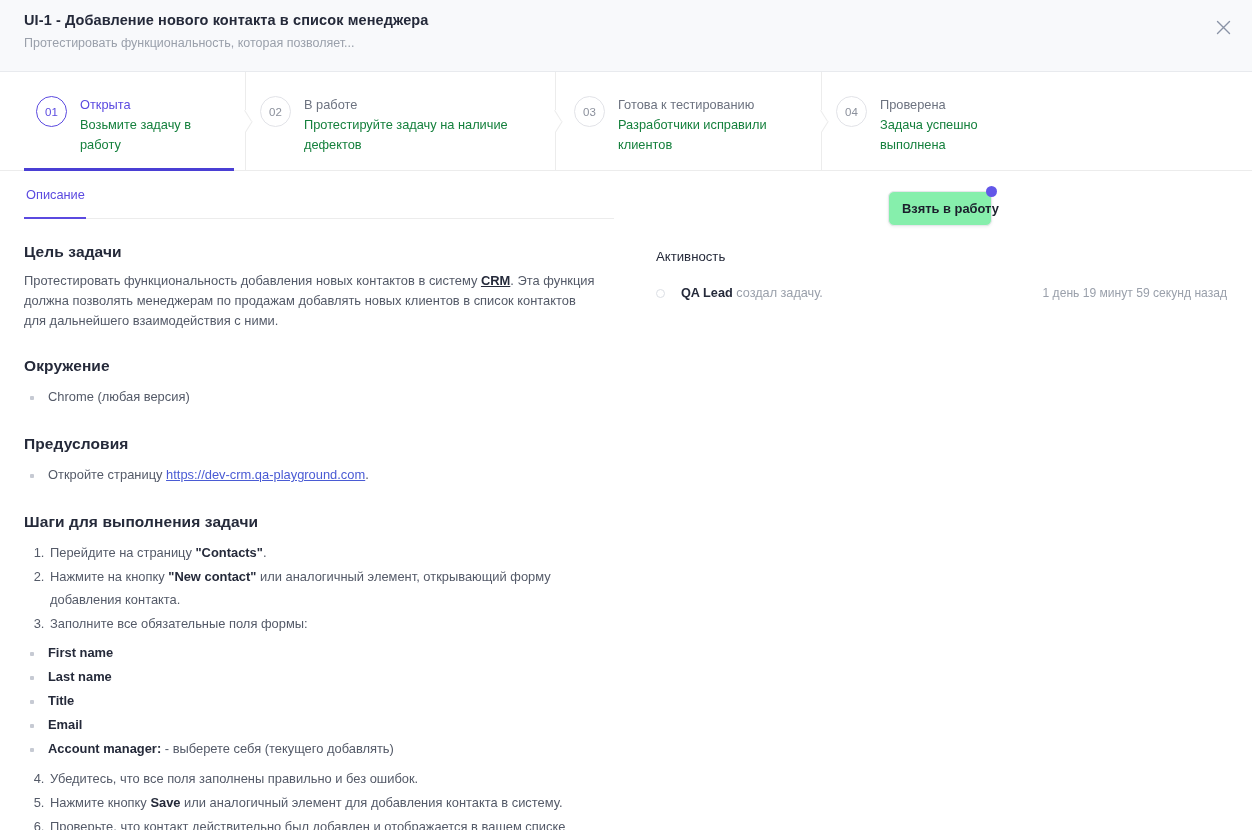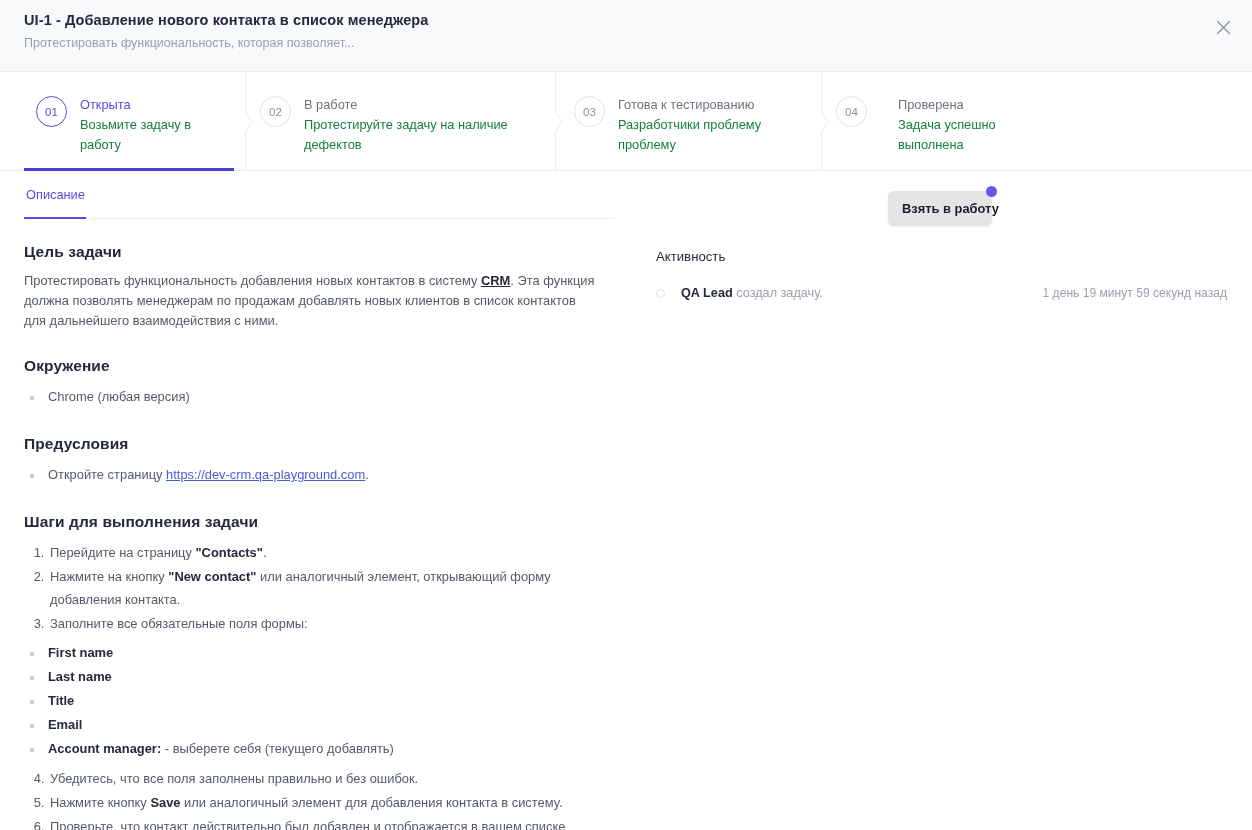--- a/index.html
+++ b/index.html
@@ -53,21 +53,21 @@
   .step {
     position: relative;
     flex: 0 0 260px;
     display: flex;
     align-items: flex-start;
     padding: 22px 0 0 36px;
   }
   .step.s1 { flex: 0 0 234px; }
   .step.s2 { flex: 0 0 310px; padding-left: 26px; }
   .step.s3 { flex: 0 0 266px; padding-left: 30px; }
-  .step.s4 { flex: 1 1 auto; padding-left: 26px; gap: 18px; }
+  .step.s4 { flex: 1 1 auto; padding-left: 26px; }
 
   .step-sep {
     position: absolute;
     left: 0; top: 0; bottom: 0;
     width: 22px;
     pointer-events: none;
   }
   .step-sep .vline {
     position: absolute;
     left: 11px; top: 0; bottom: 0;
@@ -229,21 +229,21 @@
   ol.steps-list.cont { counter-reset: none; }
 
   
   .action-btn-wrap {
     position: absolute;
     top: 20px; right: 260px;
     width: 104px;
   }
   .action-btn {
     position: relative;
-    background: #e5e5e5;
+    background: #86efac;
     border: 1px solid #e6e7eb;
     border-radius: 6px;
     box-shadow: 0 1px 3px rgba(20,24,40,0.07);
     font-size: 12.9px;
     font-weight: bold;
     color: #1b1f2c;
     padding: 9px 13px;
     text-align: center;
     cursor: pointer;
     white-space: nowrap;
@@ -323,21 +323,21 @@
   </div>
 
   <div class="step s3">
     <div class="step-sep">
       <div class="vline"></div>
         <div class="chev"></div>
     </div>
     <div class="step-circle">03</div>
     <div class="step-text">
       <div class="step-name">Готова к тестированию</div>
-      <div class="step-desc">Разработчики проблему проблему</div>
+      <div class="step-desc">Разработчики исправили клиентов</div>
     </div>
   </div>
 
   <div class="step s4">
     <div class="step-sep">
       <div class="vline"></div>
         <div class="chev"></div>
     </div>
     <div class="step-circle">04</div>
     <div class="step-text">

